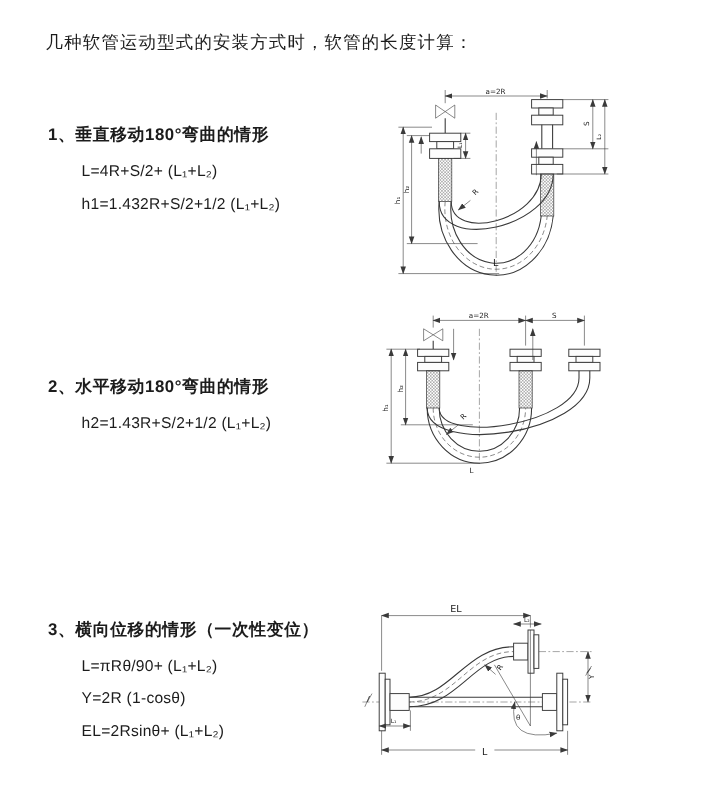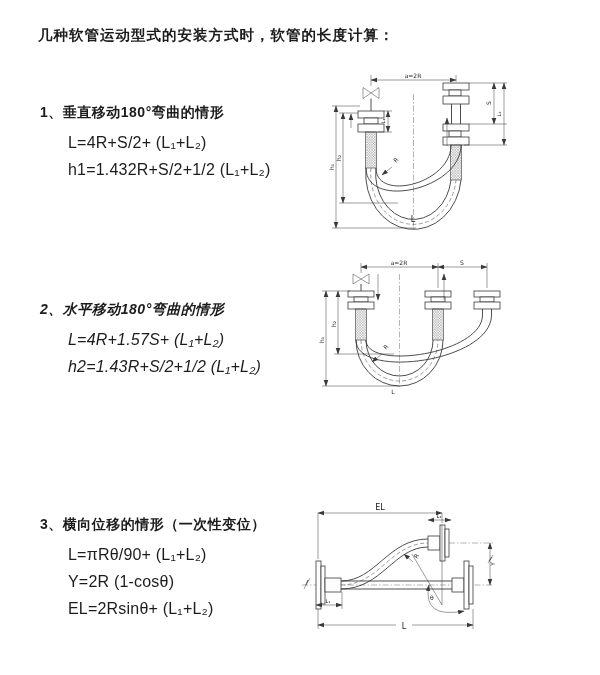--- a/index.html
+++ b/index.html
@@ -1,21 +1,21 @@
 <!DOCTYPE html>
 <html><head>
 <meta charset="utf-8">
 <style>
   html,body{margin:0;padding:0;}
   body{width:600px;height:675px;background:#ffffff;position:relative;overflow:hidden;
        font-family:"Liberation Sans","DejaVu Sans",sans-serif;color:#1c1c1c;}
-  .title{position:absolute;left:38px;top:26px;font-size:14.5px;font-weight:700;letter-spacing:1px;}
+  .title{position:absolute;left:38px;top:26px;font-size:14.5px;font-weight:400;letter-spacing:1px;}
   .section{position:absolute;left:40px;width:300px;}
   .sec-heading{font-size:14px;font-weight:700;letter-spacing:.5px;margin-bottom:7px;}
-  .formula{font-size:16px;font-weight:500;line-height:27px;padding-left:28px;
+  .formula{font-size:13px;font-weight:500;line-height:27px;padding-left:28px;
            font-family:"Liberation Sans","DejaVu Sans",sans-serif;letter-spacing:.2px;}
   .diagram{position:absolute;}
   svg text{font-family:"DejaVu Sans","Liberation Sans",sans-serif;fill:#1c1c1c;}
   svg .lb{font-size:6px;}
   svg .lbs{font-size:5px;}
   svg .lbL{font-size:8px;}
   svg .ln{stroke:#3a3a3a;stroke-width:.9;fill:none;}
   svg .tn{stroke:#3a3a3a;stroke-width:.5;fill:none;}
   svg .fit{fill:#fdfdfd;stroke:#3a3a3a;stroke-width:.8;}
   svg .cl{stroke:#6a6a6a;stroke-width:.5;stroke-dasharray:6,2,1.5,2;fill:none;}
@@ -124,23 +124,22 @@
   </g>
 
   <g>
     <line class="tn" x1="64" y1="95" x2="54" y2="103" marker-end="url(#aA)"></line>
     <text class="lb" transform="rotate(-45 68 91)" x="68" y="91">R</text>
   </g>
 
   <text class="lbL" x="85" y="150" text-anchor="middle">L</text>
 </svg>
 
-<div class="section" style="top:301px;font-style:italic;">
+<div class="section" style="top:314px;">
   <div class="sec-heading">2、水平移动180°弯曲的情形</div>
-  <div class="formula">L=4R+1.57S+ (L₁+L₂)</div>
   <div class="formula">h2=1.43R+S/2+1/2 (L₁+L₂)</div>
 </div>
 
 <svg class="diagram" style="left:316px;top:260px;" width="186" height="138" viewBox="0 0 186 138">
   <defs>
     <marker id="aB" markerWidth="7" markerHeight="7" refX="6" refY="3" orient="auto-start-reverse" markerUnits="userSpaceOnUse">
       <path d="M0,0.7 L6.5,3 L0,5.3 z" fill="#3a3a3a"></path>
       </marker>
     <pattern id="hB" width="2.6" height="2.6" patternUnits="userSpaceOnUse">
       <path d="M0,2.6 L2.6,0 M0,0 L2.6,2.6" stroke="#8a8a8a" stroke-width="0.45"></path>

